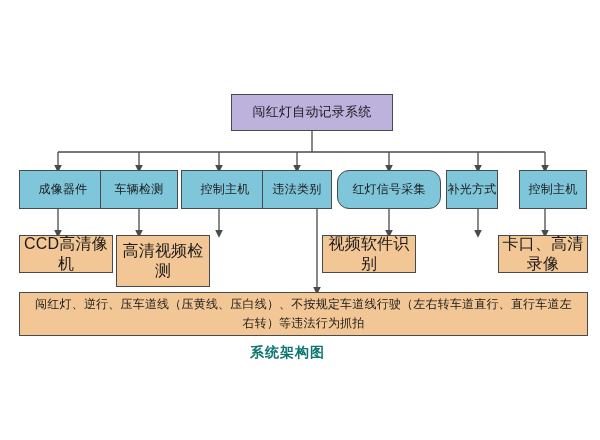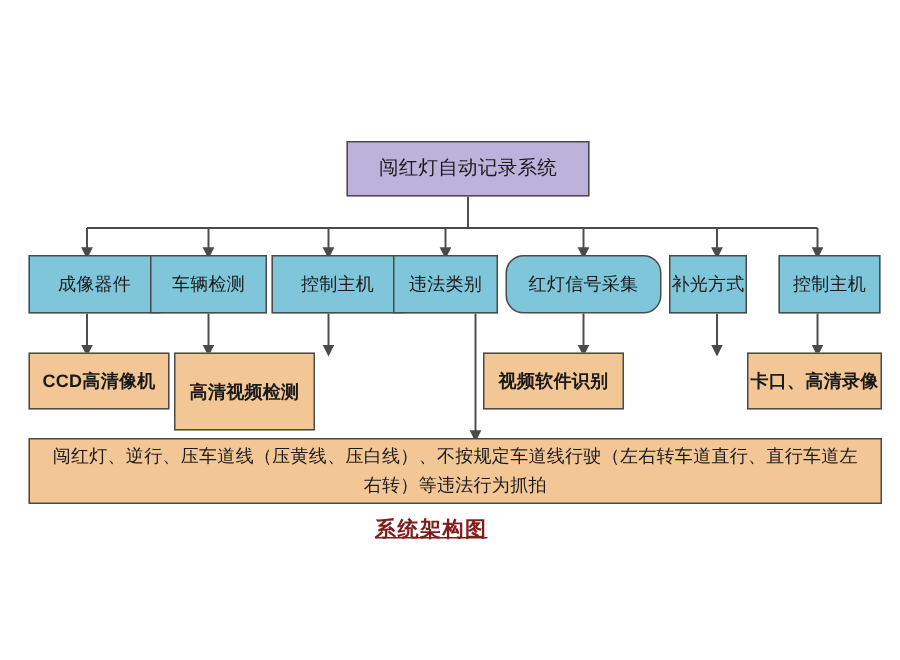--- a/index.html
+++ b/index.html
@@ -43,40 +43,38 @@
   .node-root {
     background: #bcb2dc;
     font-size: 13px;
   }
   .node-l2 {
     background: #7fc6da;
     font-size: 12px;
   }
   .node-l3 {
     background: #f3c795;
-    font-size: 12px;
-    font-weight: bold;
+    font-size: 16px;
   }
   .node-l4 {
     background: #f3c795;
     font-size: 12px;
     padding: 20px 10px;
     line-height: 1.55;
   }
   .caption {
     position: absolute;
     left: 0;
     top: 344px;
     width: 575px;
     text-align: center;
     font-size: 14px;
     font-weight: bold;
-    color: #7f1d1d;
+    color: #0f766e;
     letter-spacing: 1px;
-    text-decoration: underline;
   }
 </style>
 </head>
 <body>
 
 <div id="diagram-root">
 
   <svg id="connector-layer" viewBox="0 0 600 440" width="600" height="440" xmlns="http://www.w3.org/2000/svg">
     <defs>
       <marker id="arrowhead" markerWidth="8" markerHeight="8" refX="3.2" refY="3" orient="auto" markerUnits="strokeWidth">

